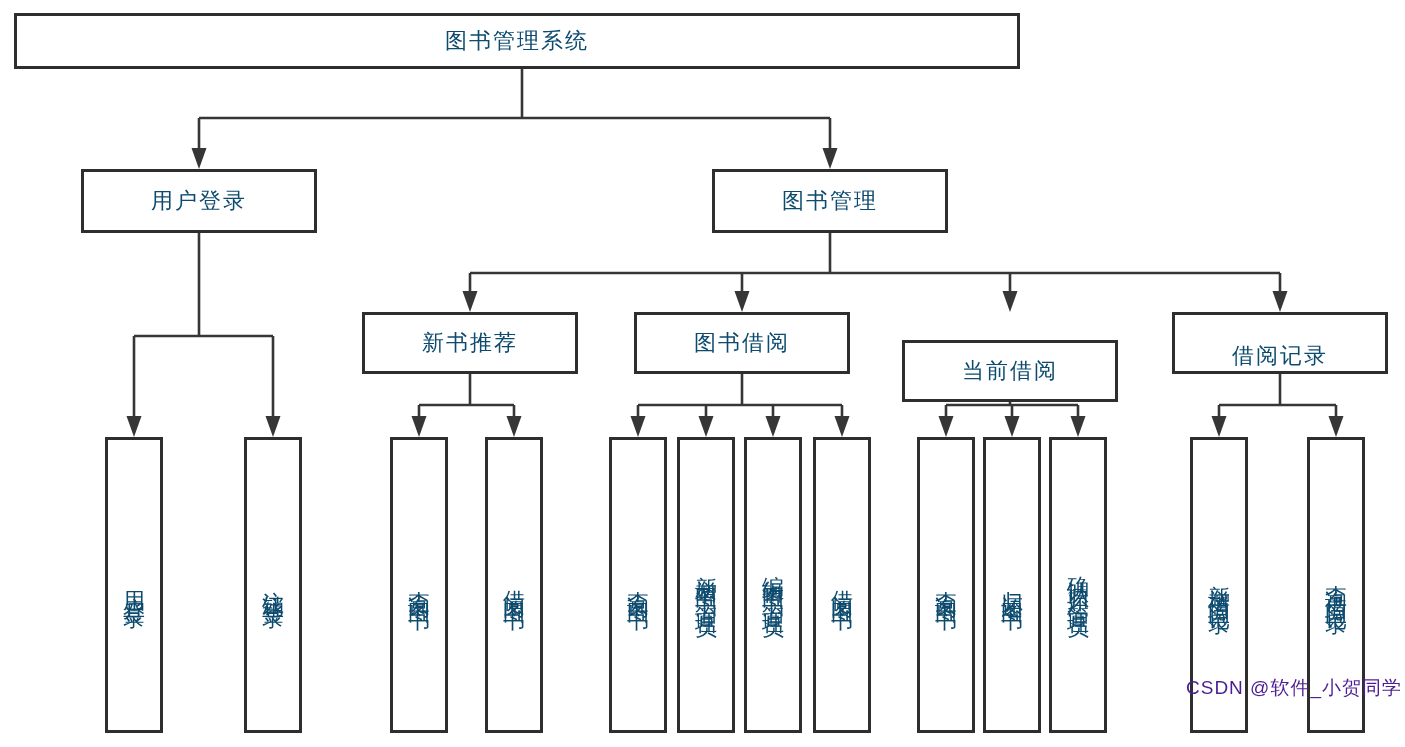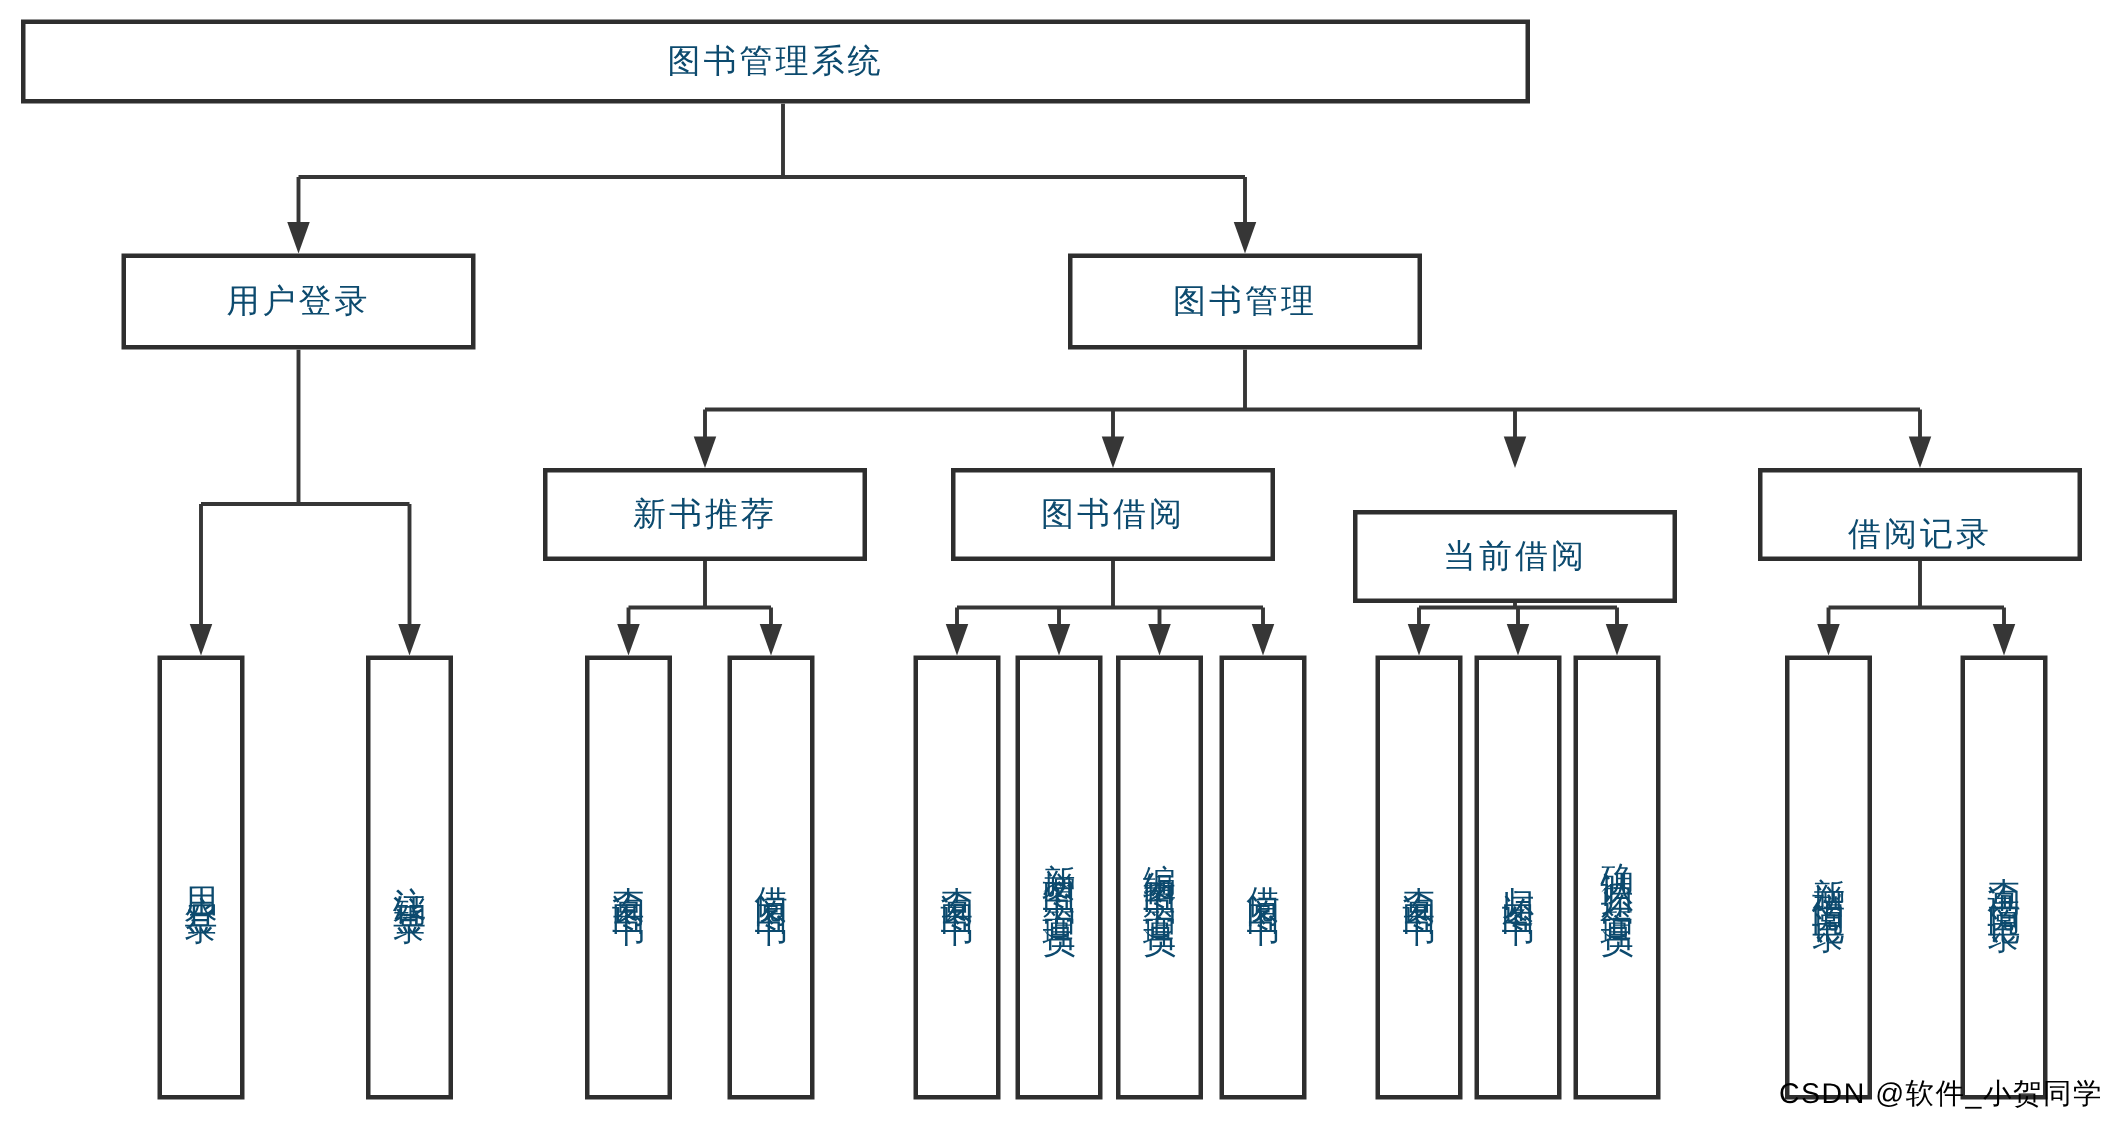--- a/index.html
+++ b/index.html
@@ -74,23 +74,23 @@
   .l4-c2 { left: 744px; }
   .l4-c3 { left: 813px; }
   .l4-d0 { left: 917px; }
   .l4-d1 { left: 983px; }
   .l4-d2 { left: 1049px; }
   .l4-e0 { left: 1190px; }
   .l4-e1 { left: 1307px; }
   .watermark {
     position: absolute;
     left: 1186px;
-    top: 716px;
+    top: 675px;
     font-size: 19px;
-    color: #000000;
+    color: #4c1d95;
     white-space: nowrap;
     z-index: 3;
     letter-spacing: 1px;
   }
 </style>
 </head>
 <body>
 
 <div class="canvas">
 

